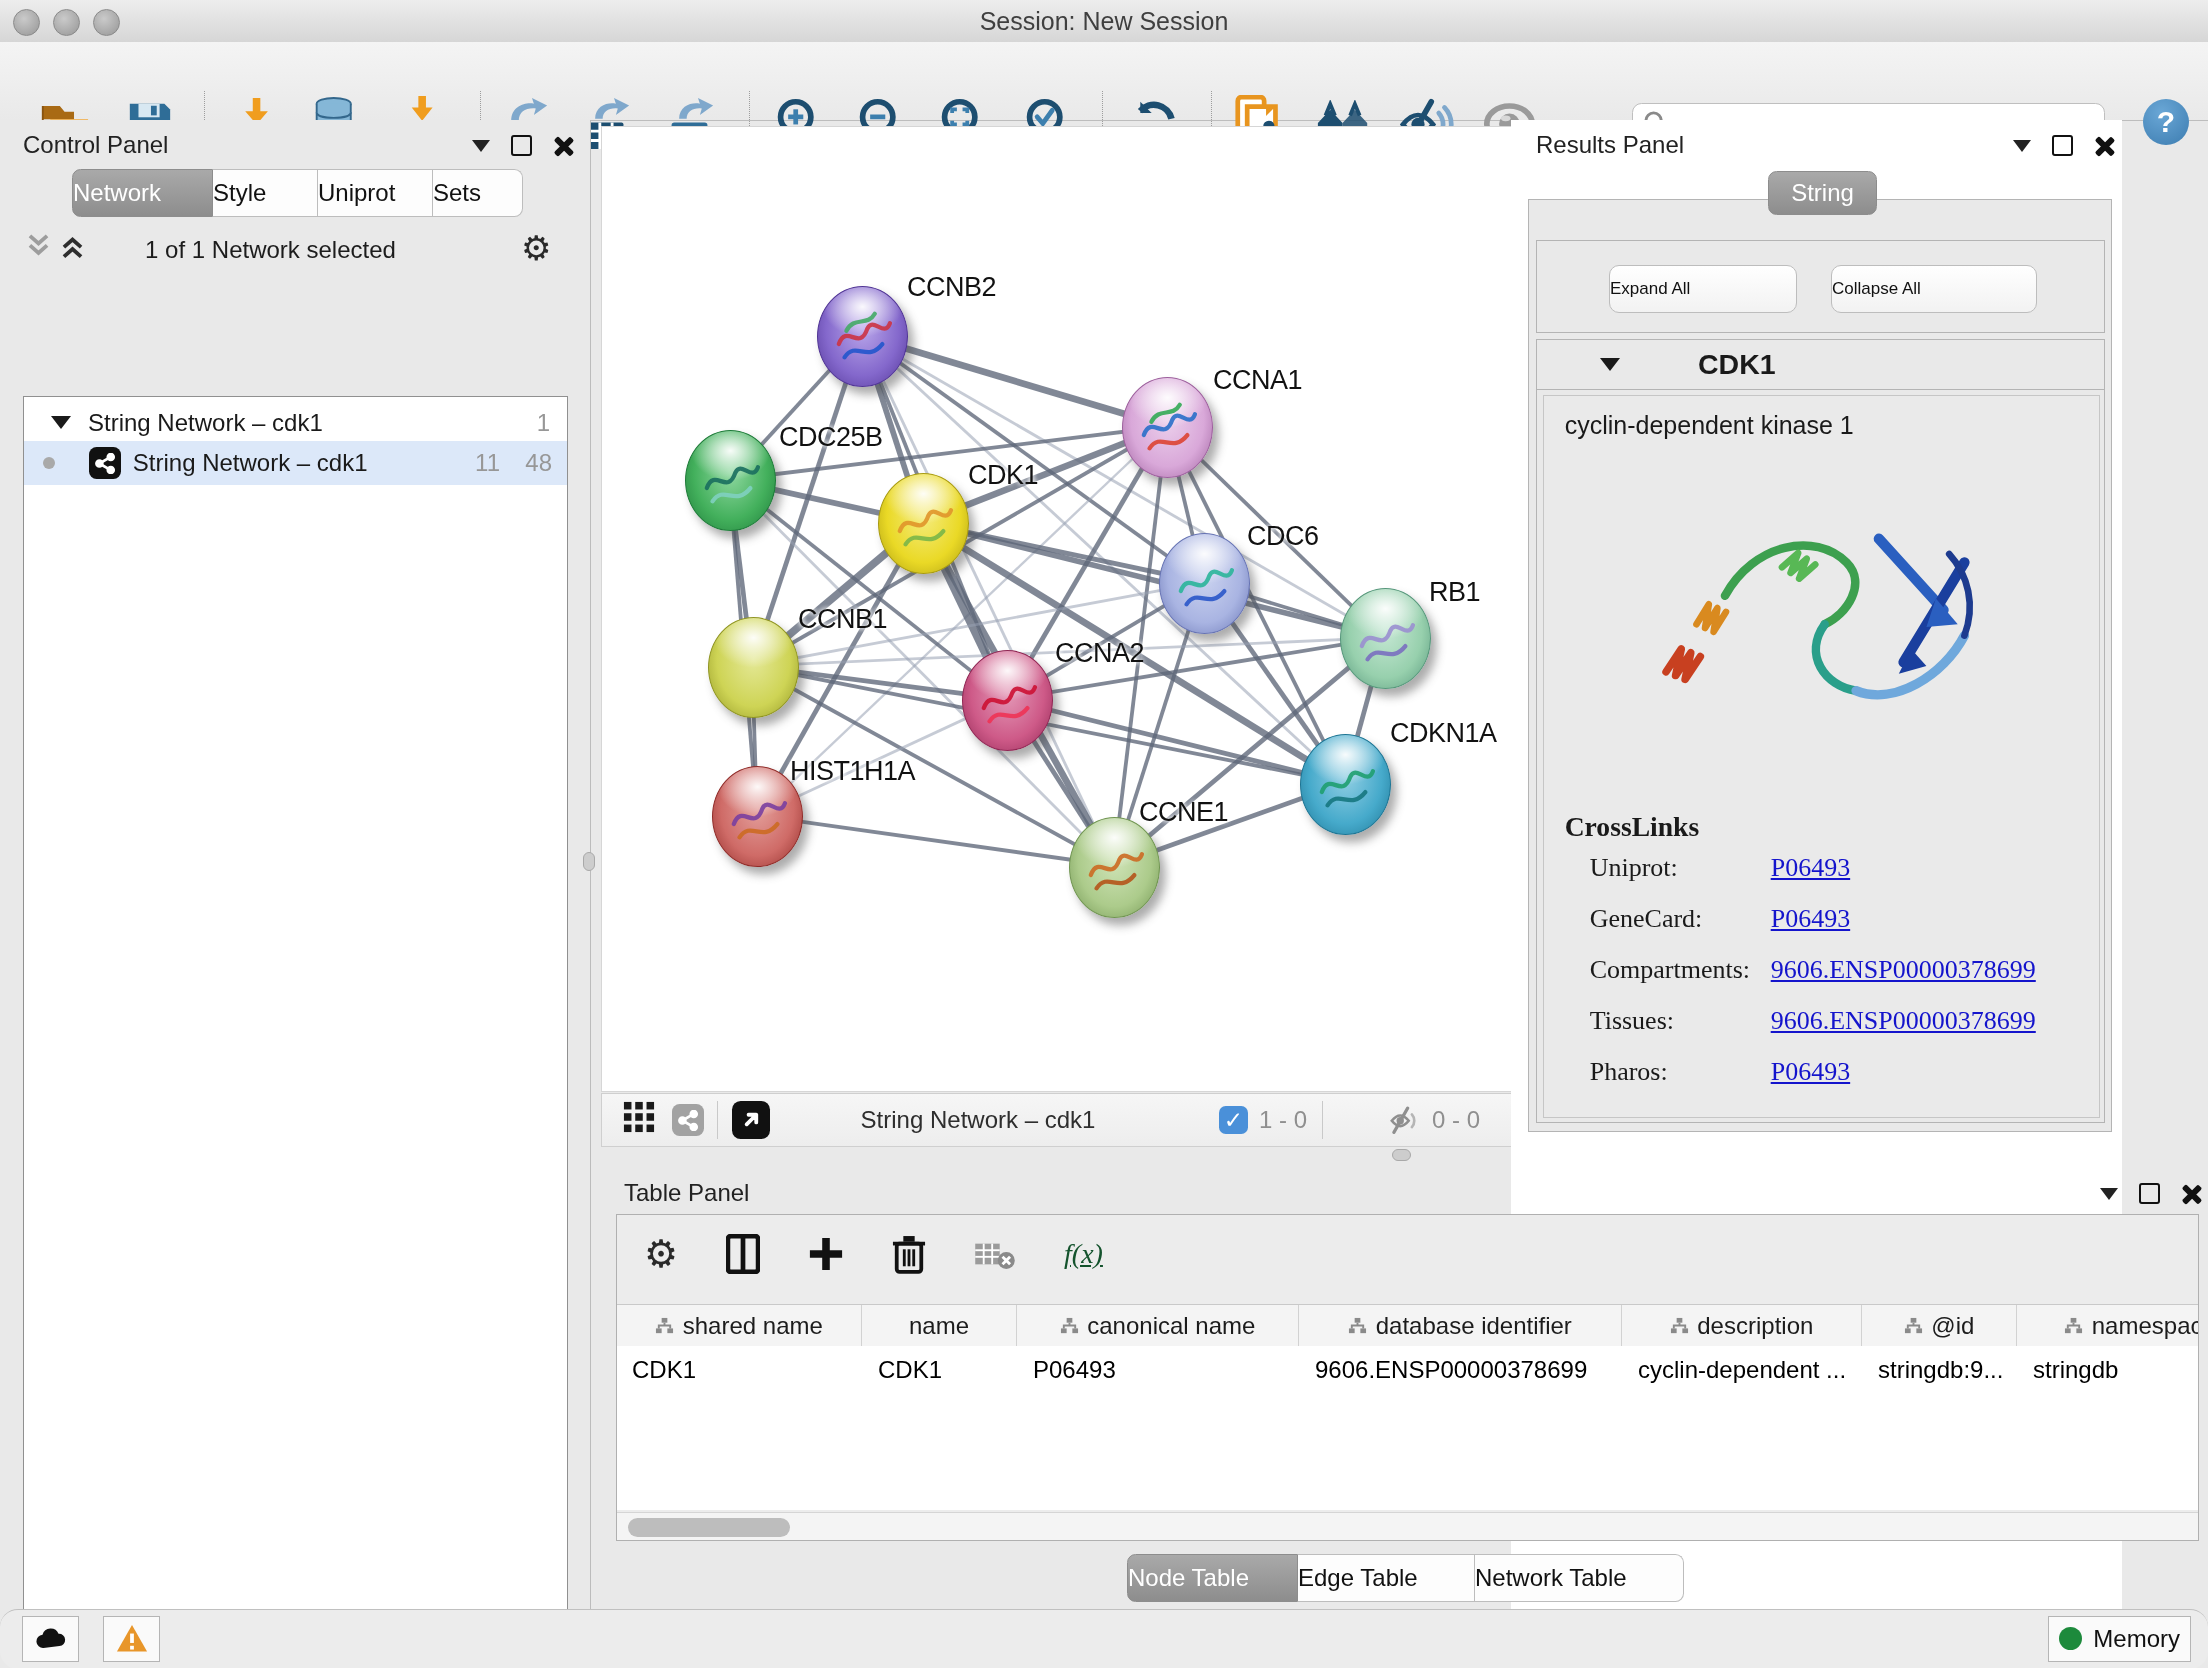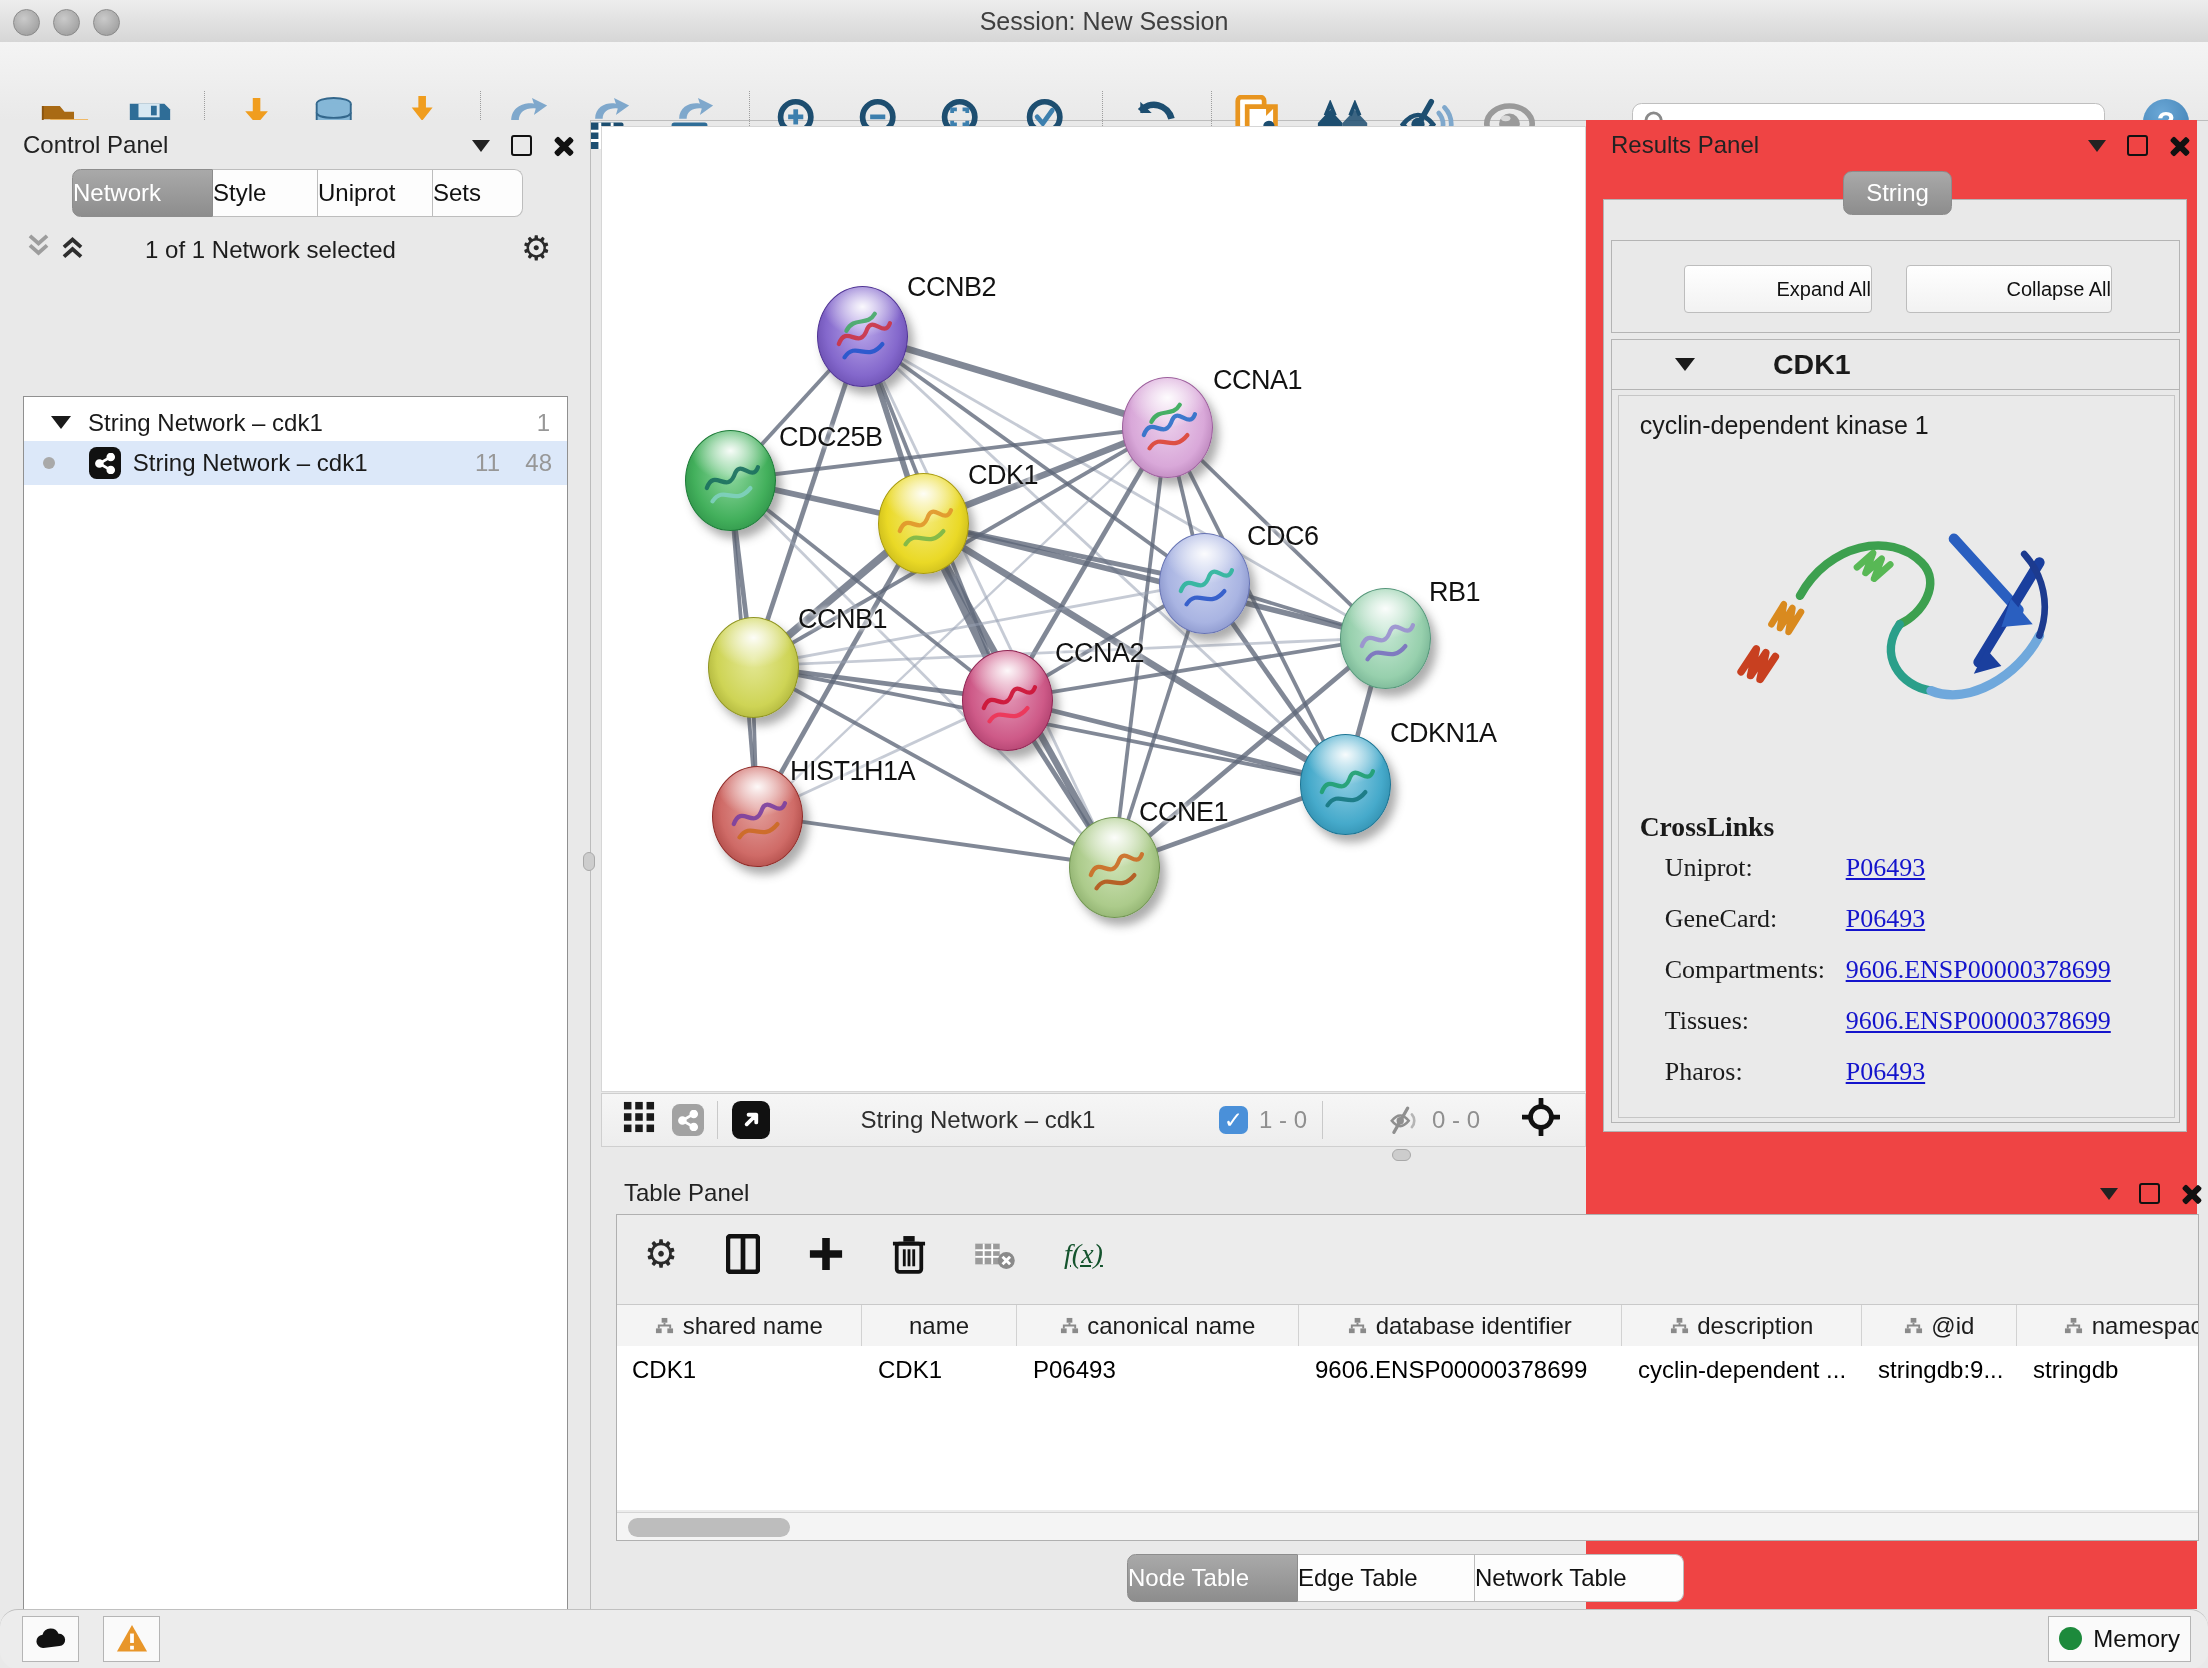--- a/index.html
+++ b/index.html
@@ -53,22 +53,22 @@
   .netbar{left:601px;top:1093px;width:985px;height:54px;background:linear-gradient(#f6f6f6,#ededed);
     border:1px solid #cfcfcf;box-sizing:border-box;display:flex;align-items:center;font-size:24px;color:#333;}
   .nb-sep{width:0;height:38px;border-left:1px solid #c9c9c9;margin:0 13.3px;}
   .blackbtn{width:38px;height:38px;border-radius:8.6px;background:#111;display:flex;align-items:center;justify-content:center;}
   .chk{width:28.5px;height:28.5px;border-radius:6.7px;background:#4a90d9;color:#fff;font-size:23px;
     display:flex;align-items:center;justify-content:center;}
   .graytxt{color:#8f8f8f;}
   .splitdot{background:#cdcdcd;border:1px solid #a9a9a9;border-radius:7.6px;}
   
   .rbox{border:1px solid #b4b4b4;box-sizing:border-box;background:#e9e9e9;}
-  .btn{background:linear-gradient(#ffffff,#f2f2f2);border:1px solid #bdbdbd;border-radius:4px;
-    font-size:20px;display:flex;align-items:center;justify-content:flex-end;color:#111;}
+  .btn{background:linear-gradient(#ffffff,#f2f2f2);border:1px solid #bdbdbd;border-radius:10px;
+    font-size:17px;display:flex;align-items:center;justify-content:flex-start;color:#111;}
   .stringtab{background:linear-gradient(#a9a9a9,#8d8d8d);color:#fff;border:1px solid #8d8d8d;border-radius:8.6px;
     font-size:24px;display:flex;align-items:center;justify-content:center;}
   .serif{font-family:"Liberation Serif","DejaVu Serif",serif;}
   .xlink{color:#1414cc;text-decoration:underline;}
   
   .tpbox{left:616px;top:1214px;width:1583px;height:327px;background:#ececec;border:1px solid #b0b0b0;box-sizing:border-box;overflow:hidden;}
   .thead{position:absolute;left:0;top:89px;height:42px;background:#f4f4f4;border-top:1px solid #c9c9c9;
     border-bottom:1px solid #c9c9c9;display:flex;}
   .th{display:flex;align-items:center;justify-content:center;gap:8.6px;font-size:24px;color:#1c1c1c;
     border-right:1px solid #d2d2d2;box-sizing:border-box;height:42px;}
@@ -496,21 +496,21 @@
           <g stroke="#111" stroke-width="5" stroke-linecap="round">
             <line x1="20" y1="1" x2="20" y2="9"></line>
             <line x1="20" y1="31" x2="20" y2="39"></line>
             <line x1="1" y1="20" x2="9" y2="20"></line>
             <line x1="31" y1="20" x2="39" y2="20"></line>
           </g>
         </svg>
     </span>
   </div>
 
-  <div class="abs" style="left:1586px;top:120px;width:611px;height:1489px;background:#ef4444;">
+  <div class="abs" style="left:1511px;top:120px;width:611px;height:1489px;background:#ffffff;">
     <div class="abs ptitle" style="left:25px;top:11.4px;">Results Panel</div>
     <div class="abs wctl" style="left:502px;top:15px;">
       <div class="wtri"></div>
       <div class="wsq"></div>
       <div class="wx"></div>
     </div>
     <div class="abs rbox" style="left:17px;top:79px;width:584px;height:933px;"></div>
     <div class="abs stringtab" style="left:257px;top:51px;width:107px;height:42px;z-index:3;">
         <span>String</span>
       </div>

